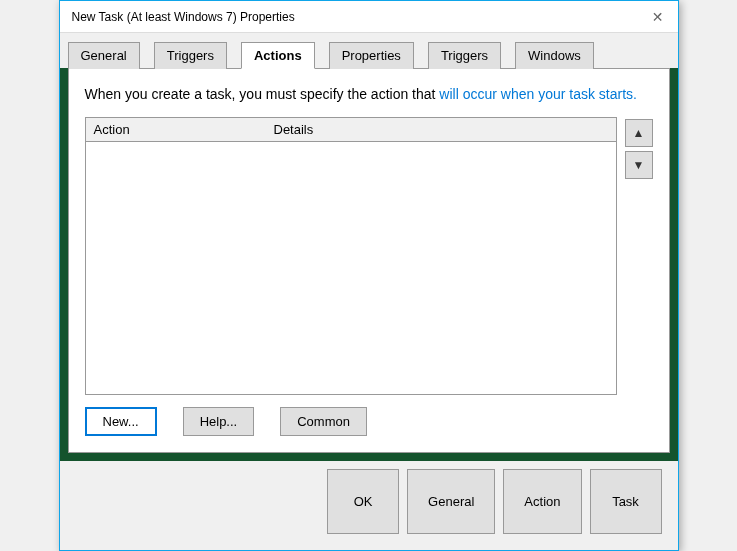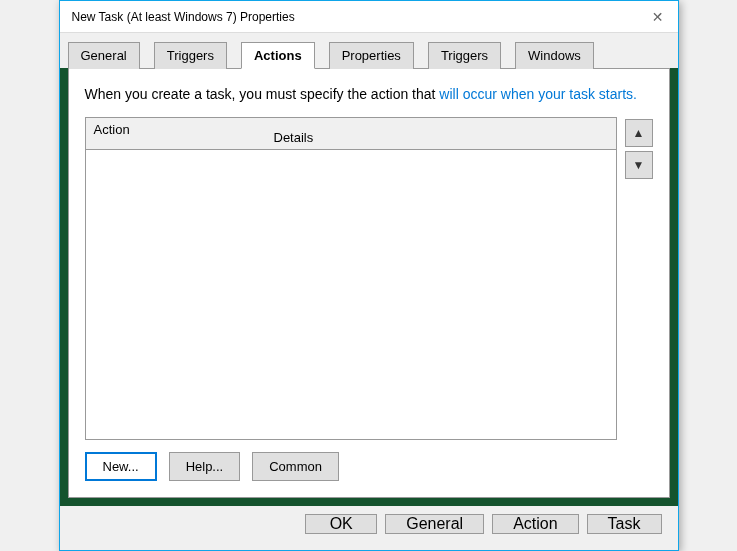--- a/index.html
+++ b/index.html
@@ -127,21 +127,20 @@
     .col-action {
       width: 180px;
       font-size: 13px;
       font-weight: normal;
     }
 
     .col-details {
       flex: 1;
       font-size: 13px;
       font-weight: normal;
-      margin-top: 8px;
     }
 
     .table-body {
       flex: 1;
       overflow-y: auto;
       background: #fff;
     }
 
     .arrow-buttons {
       display: flex;
@@ -158,21 +157,21 @@
       cursor: pointer;
       display: flex;
       align-items: center;
       justify-content: center;
       font-size: 12px;
       color: #333;
     }
 
     .action-buttons {
       display: flex;
-      gap: 12px;
+      gap: 26px;
       margin-top: 12px;
     }
 
     .btn {
       padding: 5px 16px;
       font-size: 13px;
       cursor: pointer;
       border: 1px solid #999;
       background: #e0e0e0;
       color: #000;
@@ -186,22 +185,22 @@
 
     .footer {
       display: flex;
       justify-content: flex-end;
       gap: 8px;
       padding: 8px 16px 16px 16px;
       background: #f0f0f0;
     }
 
     .footer-btn {
-      padding: 0 20px;
-      font-size: 16px;
+      padding: 24px 20px;
+      font-size: 13px;
       cursor: pointer;
       border: 1px solid #999;
       background: #e0e0e0;
       color: #000;
       min-width: 72px;
     }
   </style>
 </head>
 <body>
 

